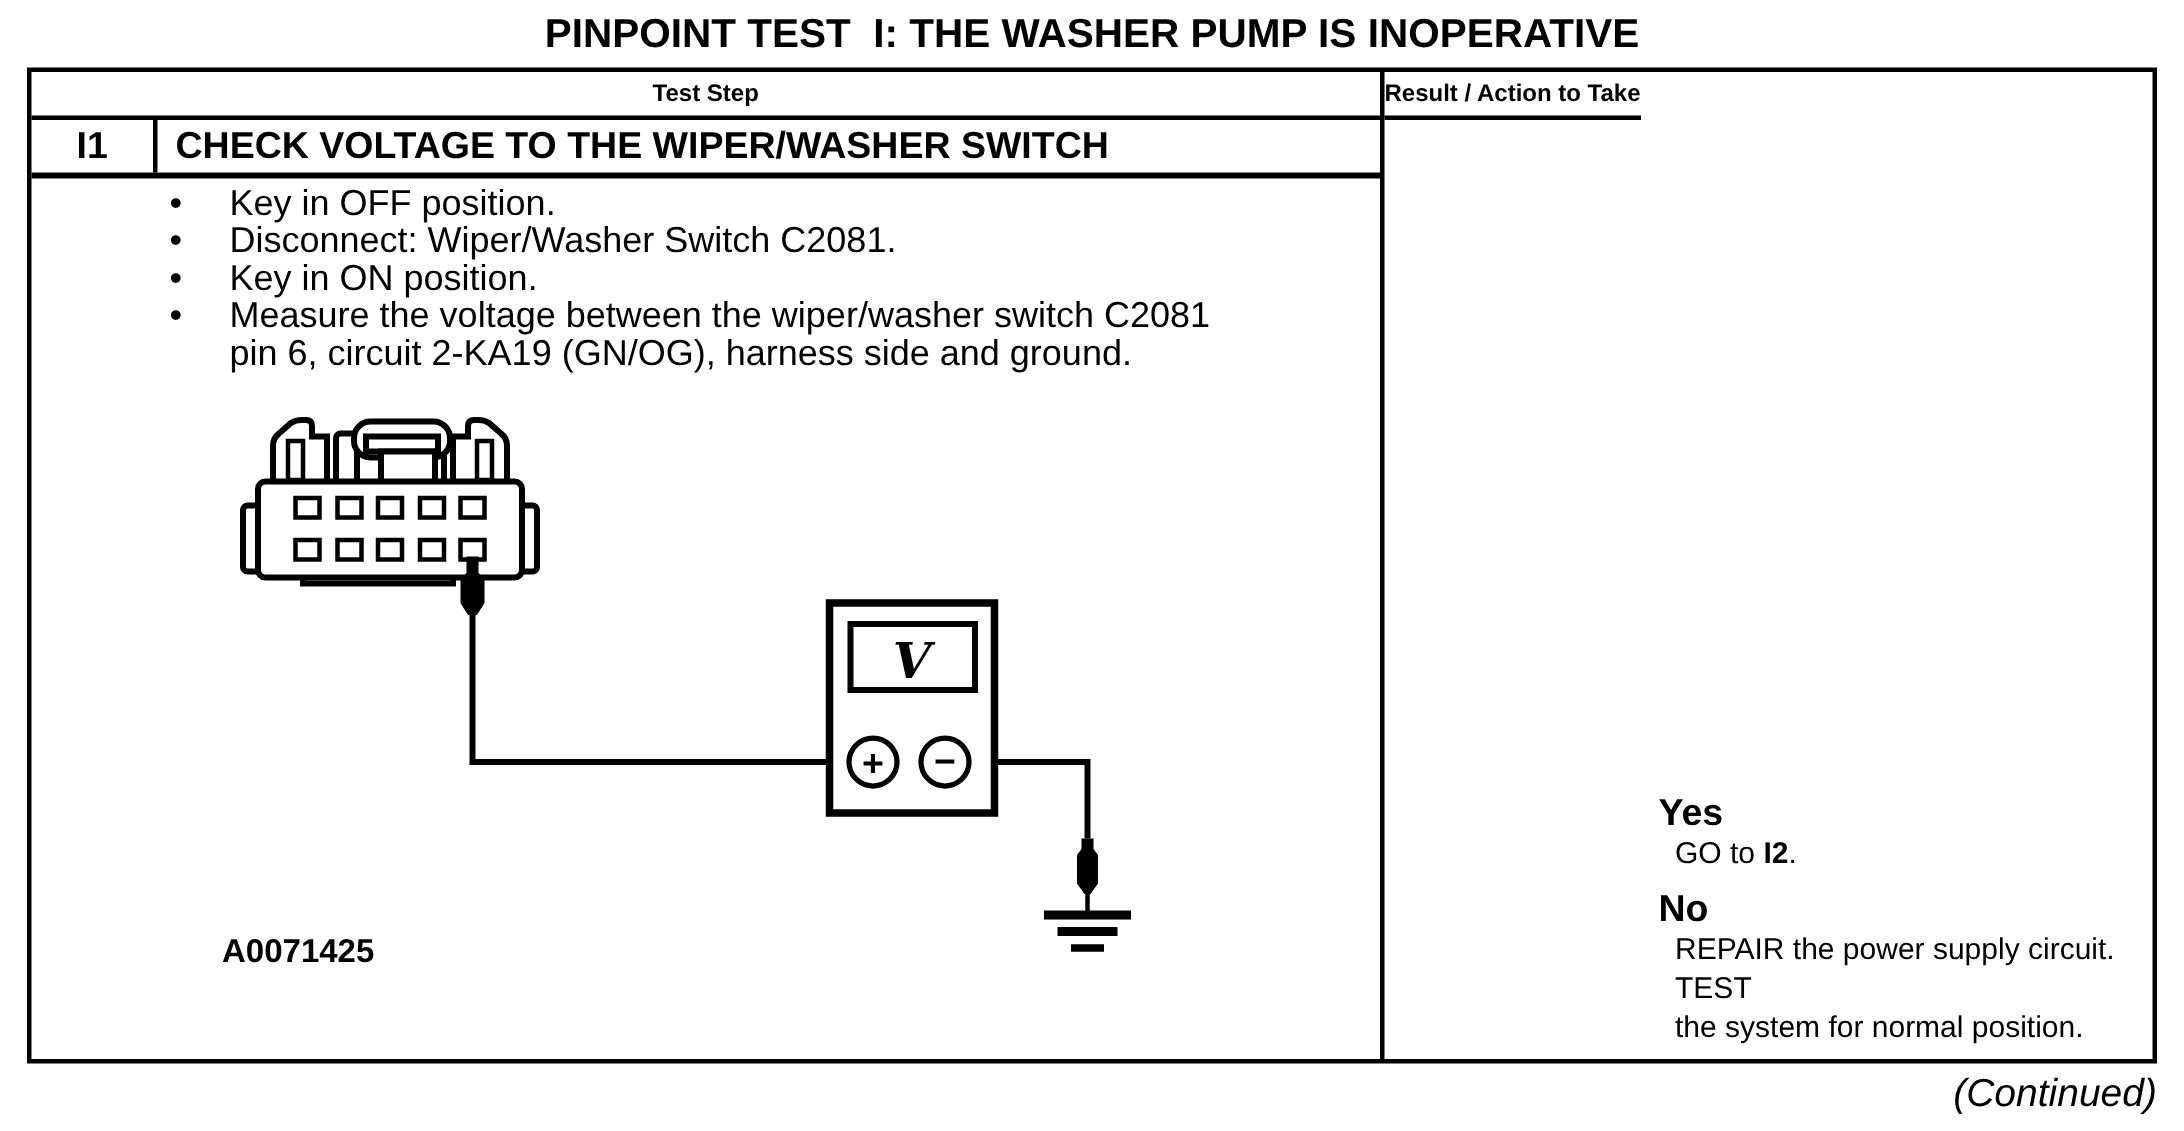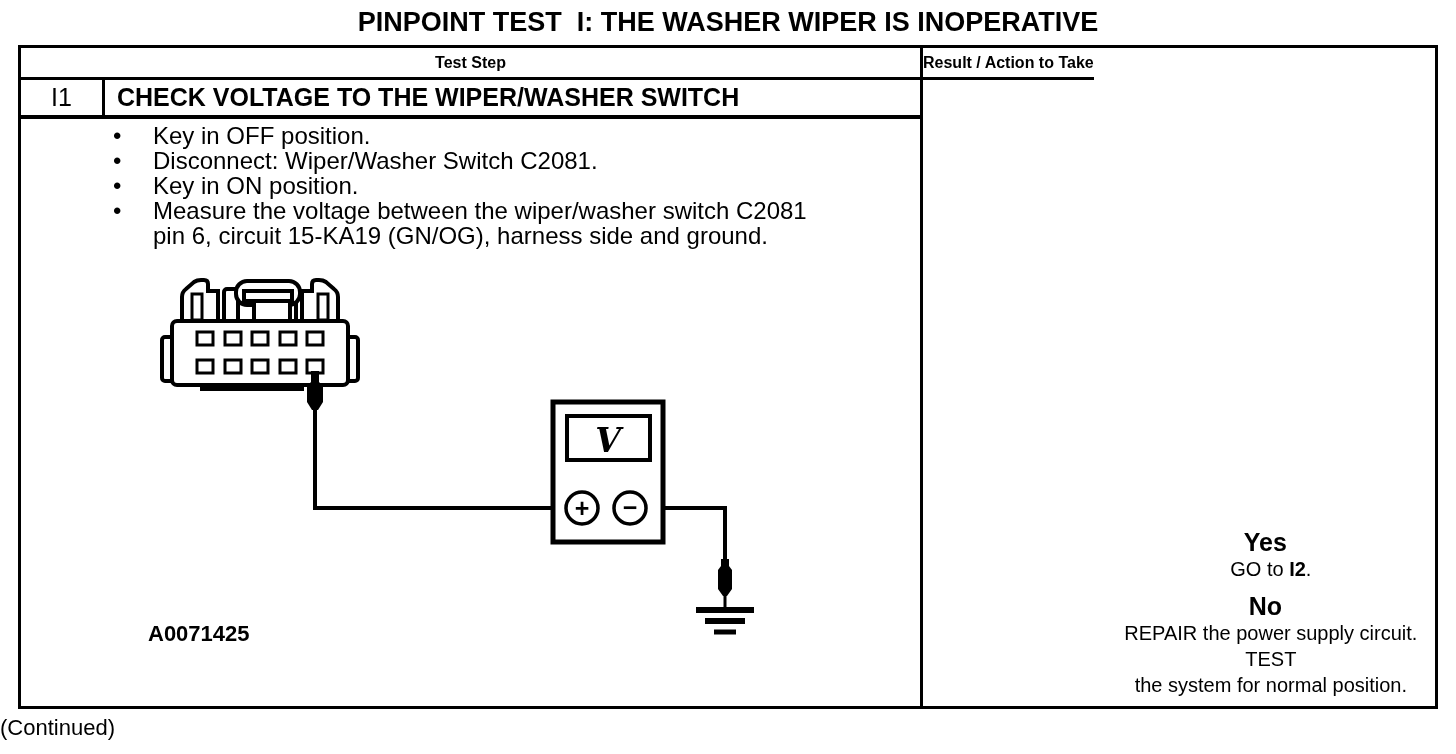--- a/index.html
+++ b/index.html
@@ -20,21 +20,21 @@
   }
   .col-left{width:899px;border-right:3px solid #000;display:flex;flex-direction:column;}
   .col-right{flex:1;display:flex;flex-direction:row;}
   .header-cell{
     height:29px;border-bottom:3px solid #000;
     font-size:16px;font-weight:bold;text-align:center;line-height:29px;
   }
   .i1-row{height:35px;border-bottom:4px solid #000;display:flex;}
   .i1-id{
     width:84px;border-right:3px solid #000;box-sizing:border-box;
-    font-size:25px;font-weight:normal;text-align:center;line-height:35px;
+    font-size:25px;font-weight:bold;text-align:center;line-height:35px;
   }
   .i1-title{
     flex:1;padding-left:12px;font-size:25px;font-weight:bold;line-height:35px;
     white-space:nowrap;overflow:hidden;
   }
   .body-left{position:relative;height:462px;}
   ul.instructions{
     list-style:none;margin:4px 0 0 0;padding:0;
   }
   ul.instructions li{
@@ -50,54 +50,53 @@
     position:absolute;bottom:6px;left:0;right:0;
     padding-left:132px;font-size:24px;font-weight:bold;line-height:26px;
   }
   .question::before{
     content:"\2022";position:absolute;left:95px;top:0;
     font-size:24px;font-weight:bold;
   }
   .result-body{
     flex:1;display:flex;flex-direction:column;justify-content:flex-end;
     padding:0 10px 8px 12px;
-    text-align:center;
   }
   .res-label{font-size:25px;font-weight:bold;line-height:27px;}
   .res-action{font-size:20px;line-height:26px;white-space:pre-line;margin-left:11px;}
   .res-action.first{margin-bottom:11px;}
   .continued{
-    margin:4px 18px 0 0;text-align:left;font-size:22px;line-height:30px;
+    margin:4px 18px 0 0;text-align:right;font-size:26px;line-height:30px;font-style:italic;
   }
   svg text.figlabel{font-family:"Liberation Sans",sans-serif;font-weight:bold;font-size:22px;}
   svg text.sign{font-family:"Liberation Sans",sans-serif;font-weight:bold;font-size:25px;}
   svg text.vsym{font-family:"DejaVu Serif",serif;font-weight:bold;font-style:italic;font-size:33px;}
 </style>
 </head>
 <body>
 
-<div class="page-title">PINPOINT TEST  I: THE WASHER WIPER IS INOPERATIVE</div>
+<div class="page-title">PINPOINT TEST  I: THE WASHER PUMP IS INOPERATIVE</div>
 
 <div class="ptable">
 
   <div class="col-left">
     <div class="header-cell">Test Step</div>
 
     <div class="i1-row">
       <div class="i1-id">I1</div>
       <div class="i1-title">CHECK VOLTAGE TO THE WIPER/WASHER SWITCH</div>
     </div>
 
     <div class="body-left">
       <ul class="instructions">
         <li>Key in OFF position.</li>
         <li>Disconnect: Wiper/Washer Switch C2081.</li>
         <li>Key in ON position.</li>
         <li>Measure the voltage between the wiper/washer switch C2081
-pin 6, circuit 15-KA19 (GN/OG), harness side and ground.</li>
+pin 6, circuit 2-KA19 (GN/OG), harness side and ground.</li>
       </ul>
 
       <svg class="diagram" width="660" height="372" viewBox="0 0 660 372">
 
         <g stroke="#000" fill="#fff">
           <rect x="22" y="62" width="14" height="44" rx="3" stroke-width="4"></rect>
           <rect x="204" y="62" width="14" height="44" rx="3" stroke-width="4"></rect>
           <path d="M42,60 L42,22 Q42,17 46,14 L54,7 Q57,5 61,5 L64,5 Q68,5 68,9 L68,16 L78,16 L78,60 Z" stroke-width="4"></path>
           <rect x="52" y="19" width="10" height="26" stroke-width="3"></rect>
           <path d="M198,60 L198,22 Q198,17 194,14 L186,7 Q183,5 179,5 L176,5 Q172,5 172,9 L172,16 L162,16 L162,60 Z" stroke-width="4"></path>

